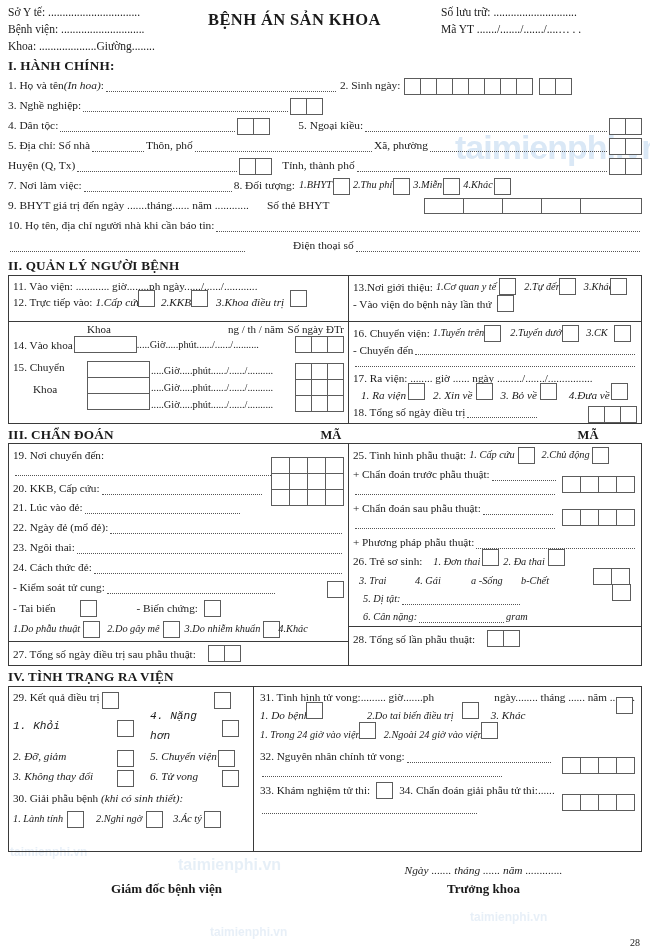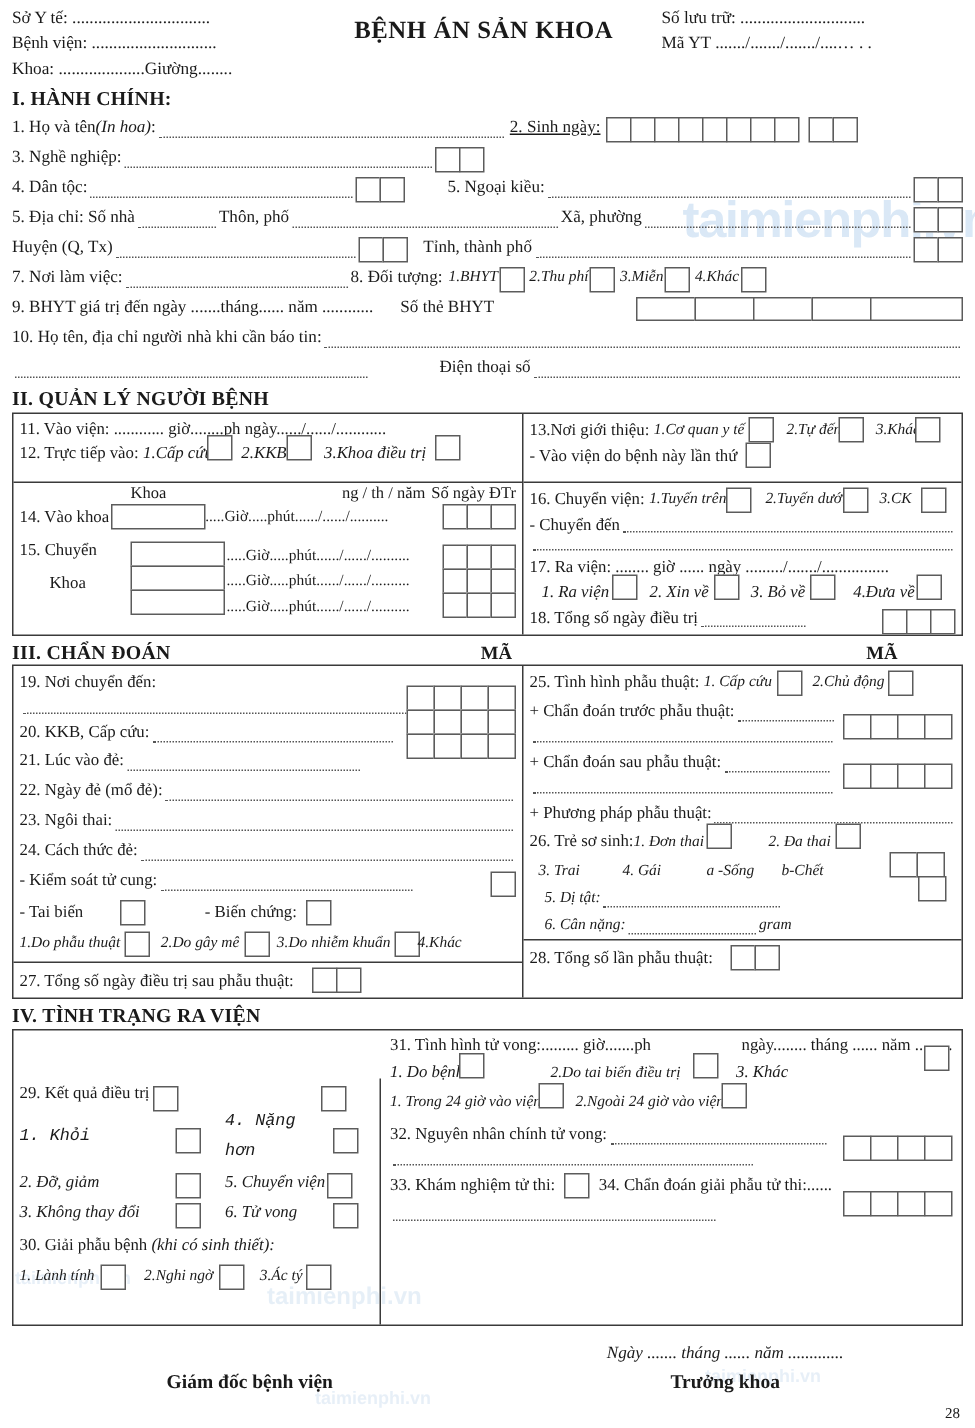--- a/index.html
+++ b/index.html
@@ -39,21 +39,21 @@
   .bxrow .bx:first-child { margin-left:0; }
   .bxgrid { display:inline-block; line-height:0; }
   .bxgrid .bxrow { display:flex; margin-top:-1px; }
   .bxgrid .bxrow:first-child { margin-top:0; }
 
   .wbox { display:inline-block; border:1px solid #5c5c5c; background:#fff; height:16px; }
 
   
   .hdr { display:flex; align-items:flex-start; position:relative; z-index:2; }
   .hdr-l { width:200px; font-size:11.5px; line-height:17px; }
-  .hdr-c { flex:1; text-align:center; padding-top:6px; }
+  .hdr-c { flex:1; padding-top:6px; }
   .hdr-c .title { font-size:16.5px; font-weight:bold; letter-spacing:.4px; }
   .hdr-r { width:205px; font-size:11.5px; line-height:17px; padding-left:4px;}
 
   
   .sec { font-weight:bold; font-size:13.2px; margin:3px 0 1px 0; letter-spacing:.2px; }
 
   
   .p1 { position:relative; z-index:2; line-height:20px; font-size:11.4px; }
   .p1 .ln { display:flex; align-items:flex-end; min-height:20px; }
 
@@ -104,21 +104,21 @@
   <div class="sec">I. HÀNH CHÍNH:</div>
 
   <div class="p1">
 
 
     <div class="ln">
       <span>1. Họ và tên</span>
       <span class="it">(In hoa)</span>
       <span>:</span>
       <span class="dots" style="max-width:230px;"></span>
-      <span style="margin:0 4px 0 2px;text-decoration:underline;">2. Sinh ngày:</span>
+      <span style="margin:0 4px 0 2px;">2. Sinh ngày:</span>
       <span class="bxrow">
         <i class="bx"></i>
           <i class="bx"></i>
           <i class="bx"></i>
           <i class="bx"></i>
         <i class="bx"></i>
           <i class="bx"></i>
           <i class="bx"></i>
           <i class="bx"></i>
       </span>
@@ -502,23 +502,23 @@
                   <i class="bx w"></i>
                   <i class="bx w" style="margin-left:-1px;"></i>
                 </div>
               <div style="display:flex; margin-top:-1px; padding-left:19px;">
                   <i class="bx w"></i>
                 </div>
             </div>
 
             <div style="display:flex; align-items:center; line-height:19px;">
               <span>26. Trẻ sơ sinh:</span>
-              <span class="it tiny" style="margin-left:0;">1. Đơn thai</span>
+              <span class="it tiny" style="margin-left:11px;">1. Đơn thai</span>
               <i class="bx" style="margin:-8px 0 0 2px;"></i>
-              <span class="it tiny" style="margin-left:24px;">2. Đa thai</span>
+              <span class="it tiny" style="margin-left:4px;">2. Đa thai</span>
               <i class="bx" style="margin:-8px 0 0 3px;"></i>
             </div>
             <div style="display:flex; line-height:19px; padding-left:6px;">
               <span class="it tiny" style="width:56px;">3. Trai</span>
               <span class="it tiny" style="width:56px;">4. Gái</span>
               <span class="it tiny" style="width:50px;">a -Sống</span>
               <span class="it tiny">b-Chết</span>
             </div>
             <div class="row" style="line-height:18px; padding-left:10px;">
               <span class="it tiny">5. Dị tật:</span>
@@ -541,21 +541,21 @@
         </div>
       </div>
     </div>
   </div>
 
   <div class="sec">IV. TÌNH TRẠNG RA VIỆN</div>
 
   <div class="tbl">
     <div class="sec2grid">
 
-      <div class="colL" style="width:245px;margin-top:32px;">
+      <div class="colL" style="width:245px;">
         <div class="cell" style="padding:2px 4px 4px 4px;">
           <div style="display:flex; align-items:center; line-height:17px;">
             <span>29. Kết quả điều trị</span>
             <i class="bx" style="margin:-2px 0 -8px 2px;"></i>
             <span style="flex:1"></span>
             <i class="bx" style="margin:-2px 18px -8px 0;"></i>
           </div>
           <div style="display:flex; align-items:center; line-height:20px;font-family:Liberation Mono, monospace;">
             <span class="it" style="width:104px;">1. Khỏi</span>
             <i class="bx" style="margin:-1px 0 -6px 0;"></i>

